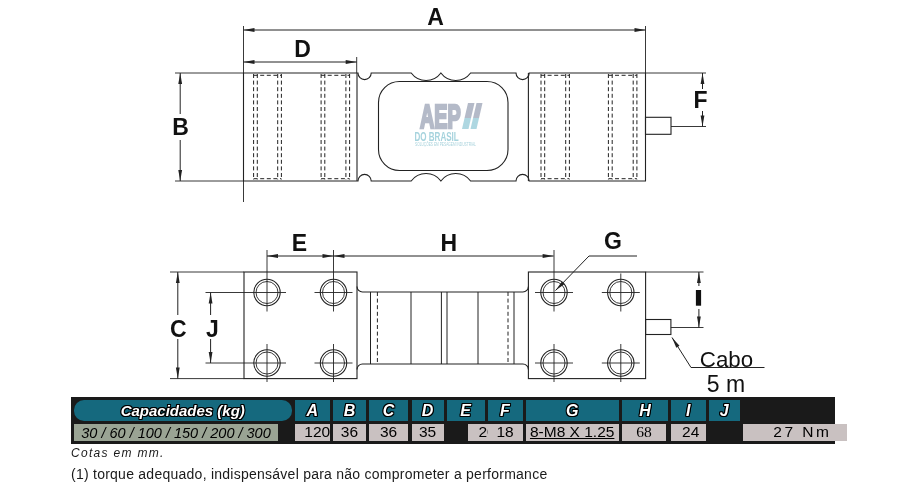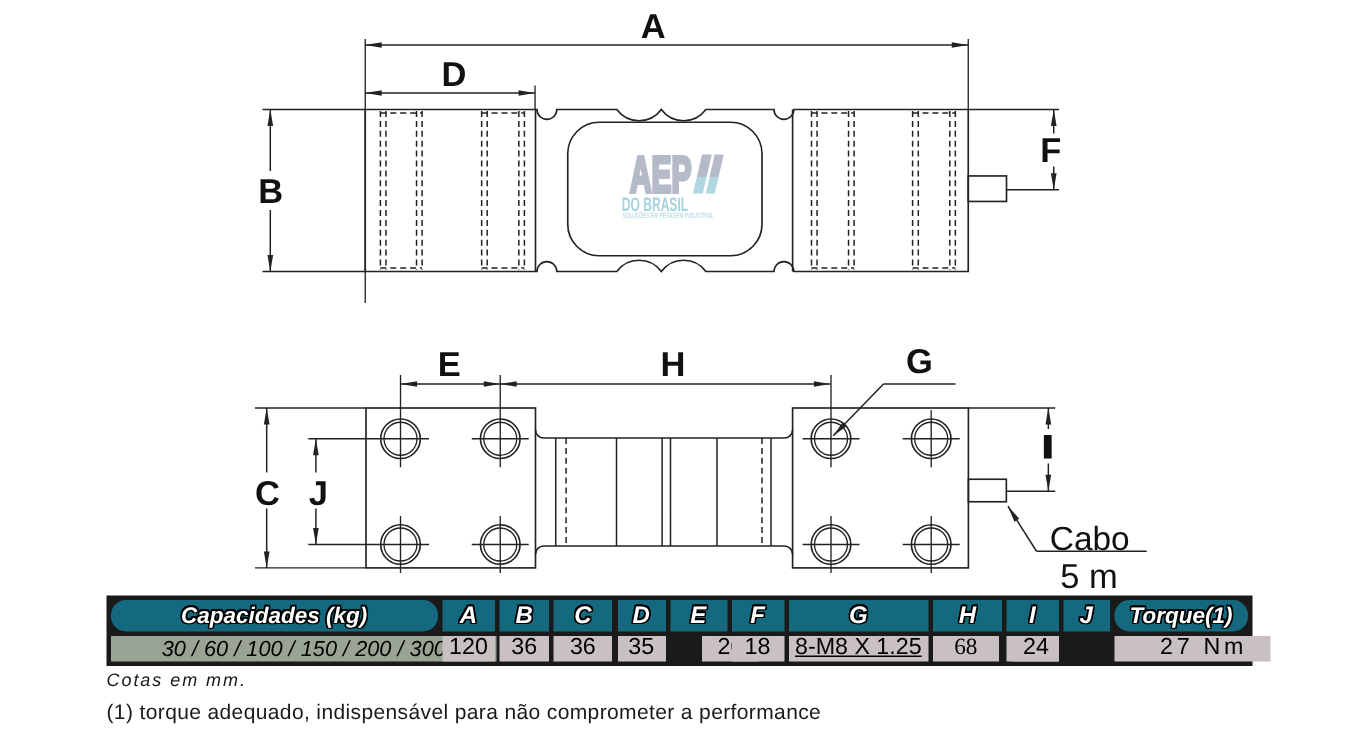--- a/index.html
+++ b/index.html
@@ -197,38 +197,37 @@
 <g>
 <text x="0" y="0" transform="translate(420,128.2) scale(0.585,1)" font-family="Liberation Sans,sans-serif" font-size="34" font-weight="bold" fill="url(#lg)" stroke="url(#lg)" stroke-width="2.6">AEP</text>
 <path d="M462 129 L468 103 L474.5 103 L468.5 129 Z" fill="url(#lg)"></path>
 <path d="M470.5 129 L476.5 103 L482.5 103 L476.5 129 Z" fill="url(#lg)"></path>
 <text x="0" y="0" transform="translate(414.5,140.8) scale(0.62,1)" font-family="Liberation Sans,sans-serif" font-size="13" font-weight="bold" fill="#a6d3dd">DO BRASIL</text>
 <text x="0" y="0" transform="translate(415,145.5) scale(0.65,1)" font-family="Liberation Sans,sans-serif" font-size="5" fill="#a8d2dc">SOLUÇÕES EM PESAGEM INDUSTRIAL</text>
 </g>
 </svg>
 <div id="tbl" style="position:absolute;left:71px;top:397px;width:764px;height:47px;background:#1a1a1a;">
 <div class="hc wide" style="left:3px;width:217.5px;">Capacidades (kg)</div>
-<div class="dc cap" style="left:3px;width:257px;">30 / 60 / 100 / 150 / 200 / 300</div>
+<div class="dc cap" style="left:3px;width:204px;">30 / 60 / 100 / 150 / 200 / 300</div>
 <div class="hc" style="left:223.5px;width:35.69999999999999px;">A</div>
-<div class="dc" style="left:223.5px;width:35.69999999999999px;">120</div>
+<div class="dc" style="left:223.5px;width:35.69999999999999px;text-align:right;">120</div>
 <div class="hc" style="left:262.2px;width:32.5px;">B</div>
 <div class="dc" style="left:262.2px;width:32.5px;">36</div>
 <div class="hc" style="left:297.7px;width:39.80000000000001px;">C</div>
 <div class="dc" style="left:297.7px;width:39.80000000000001px;">36</div>
 <div class="hc" style="left:340.5px;width:32.0px;">D</div>
 <div class="dc" style="left:340.5px;width:32.0px;">35</div>
 <div class="hc" style="left:375.5px;width:38.0px;">E</div>
 <div class="dc" style="left:397px;width:38.0px;">20</div>
 <div class="hc" style="left:416.5px;width:35.0px;">F</div>
 <div class="dc" style="left:416.5px;width:35.0px;">18</div>
 <div class="hc" style="left:454.5px;width:93.39999999999998px;">G</div>
 <div class="dc" style="left:454.5px;width:93.39999999999998px;text-decoration:underline;">8-M8 X 1.25</div>
 <div class="hc" style="left:550.9px;width:46.10000000000002px;">H</div>
 <div class="dc" style="left:550.9px;width:44px;font-family:Liberation Serif, serif;">68</div>
 <div class="hc" style="left:600px;width:34.5px;">I</div>
 <div class="dc" style="left:600px;width:34.5px;">18</div>
 <div class="hc" style="left:637.5px;width:31.299999999999955px;">J</div>
 <div class="dc" style="left:604px;width:31.299999999999955px;">24</div>
-<div class="hc wide" style="left:671.8px;width:89.2px;">Torque(1)</div>
 <div class="dc sp" style="left:671.8px;width:89.2px;">27 Nm</div>
 </div>
 <div class="fn" style="left:71px;top:446px;font-size:12px;letter-spacing:1.3px;font-style:italic;">Cotas em mm.</div>
 <div class="fn" style="left:71px;top:465.5px;font-size:14px;letter-spacing:0.25px;">(1) torque adequado, indispensável para não comprometer a performance</div>
 
 </body></html>

